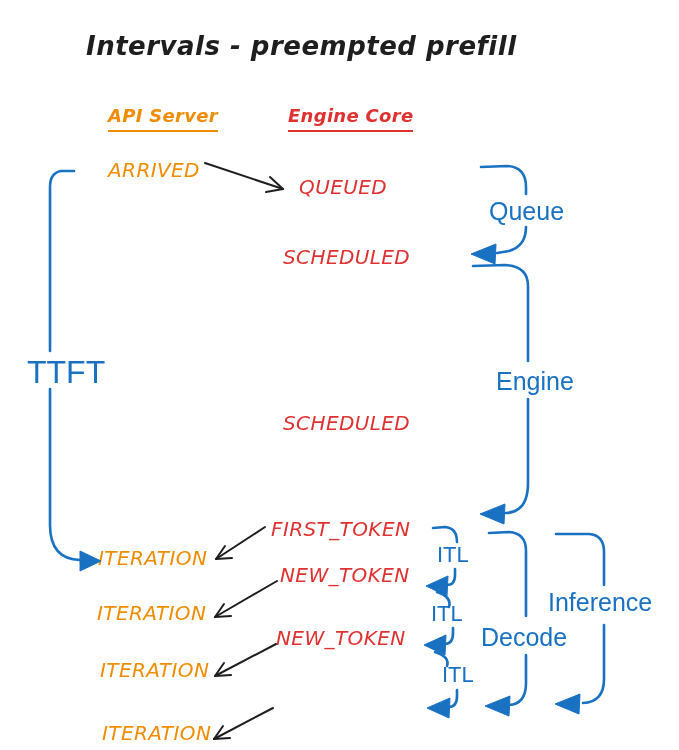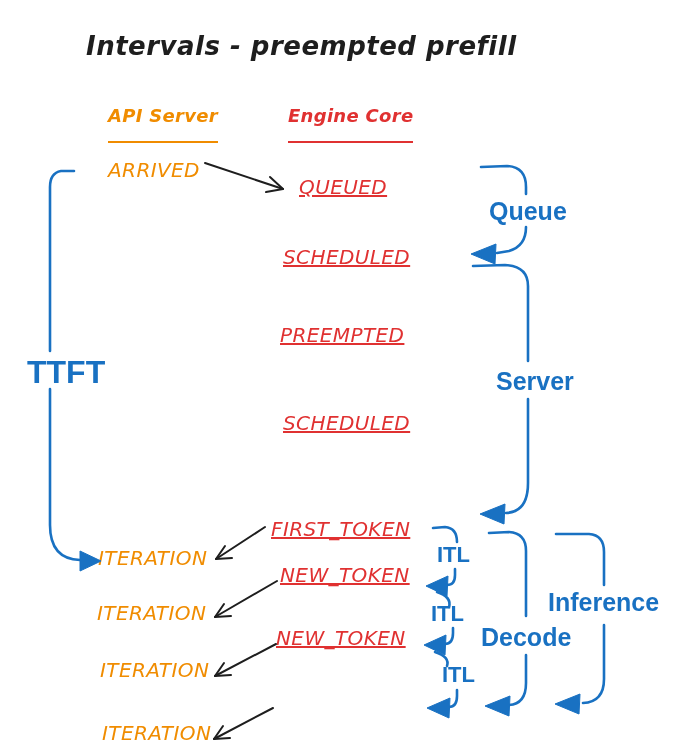--- a/index.html
+++ b/index.html
@@ -17,35 +17,35 @@
     font-style:italic;font-weight:bold;
     font-size:26px;letter-spacing:0.5px;
     color:var(--ink);white-space:nowrap;
   }
   .col-header{
     position:absolute;top:90px;
     font-style:italic;font-weight:bold;
     font-size:18px;letter-spacing:0.3px;
     white-space:nowrap;
     border-bottom:2px solid currentColor;
-    padding-bottom:15px;
+    padding-bottom:4px;
   }
   .col-header.api{left:108px;color:var(--orange);}
   .col-header.engine{left:288px;color:var(--red);}
   .ev{
     position:absolute;
     font-style:italic;font-size:20px;
     letter-spacing:0.4px;white-space:nowrap;
   }
   .ev.api{color:var(--orange);}
-  .ev.engine{color:var(--red);text-decoration:underline;}
+  .ev.engine{color:var(--red);}
   .ilabel{
     position:absolute;
     font-family:"Liberation Sans","DejaVu Sans",sans-serif;
-    color:var(--blue);white-space:nowrap;line-height:1;font-weight:bold;
+    color:var(--blue);white-space:nowrap;line-height:1;
   }
   svg.wires{position:absolute;left:0;top:0;pointer-events:none;}
   svg .blue{stroke:var(--blue);stroke-width:2.6;fill:none;stroke-linecap:round;stroke-linejoin:round;}
   svg .bluehead{fill:var(--blue);stroke:var(--blue);stroke-width:1;stroke-linejoin:round;}
   svg .black{stroke:var(--ink);stroke-width:2;fill:none;stroke-linecap:round;stroke-linejoin:round;}
 </style>
 </head>
 <body>
 
 <div id="canvas">
@@ -56,29 +56,28 @@
   <div class="col-header engine">Engine Core</div>
 
   <div class="ev api" style="left:108px;top:143px;text-align:center;">ARRIVED</div>
   <div class="ev api" style="left:98px;top:531px;">ITERATION</div>
   <div class="ev api" style="left:97px;top:586px;">ITERATION</div>
   <div class="ev api" style="left:100px;top:643px;">ITERATION</div>
   <div class="ev api" style="left:102px;top:706px;">ITERATION</div>
 
   <div class="ev engine" style="left:299px;top:160px;">QUEUED</div>
   <div class="ev engine" style="left:283px;top:230px;">SCHEDULED</div>
-  <div class="ev engine" style="left:280px;top:308px;">PREEMPTED</div>
   <div class="ev engine" style="left:283px;top:396px;">SCHEDULED</div>
   <div class="ev engine" style="left:271px;top:502px;">FIRST_TOKEN</div>
   <div class="ev engine" style="left:280px;top:548px;">NEW_TOKEN</div>
   <div class="ev engine" style="left:276px;top:611px;">NEW_TOKEN</div>
 
   <div class="ilabel" style="left:27px;top:341px;font-size:32px;">TTFT</div>
   <div class="ilabel" style="left:489px;top:184px;font-size:25px;">Queue</div>
-  <div class="ilabel" style="left:496px;top:354px;font-size:25px;">Server</div>
+  <div class="ilabel" style="left:496px;top:354px;font-size:25px;">Engine</div>
   <div class="ilabel" style="left:437px;top:529px;font-size:22px;">ITL</div>
   <div class="ilabel" style="left:431px;top:588px;font-size:22px;">ITL</div>
   <div class="ilabel" style="left:442px;top:649px;font-size:22px;">ITL</div>
   <div class="ilabel" style="left:548px;top:575px;font-size:25px;">Inference</div>
   <div class="ilabel" style="left:481px;top:610px;font-size:25px;">Decode</div>
 
   <svg class="wires" width="679" height="750" viewBox="0 0 679 750">
 
     <g>
       <path class="blue" d="M 74 156 L 61 156 Q 50 158 50 172 L 50 336"></path>

